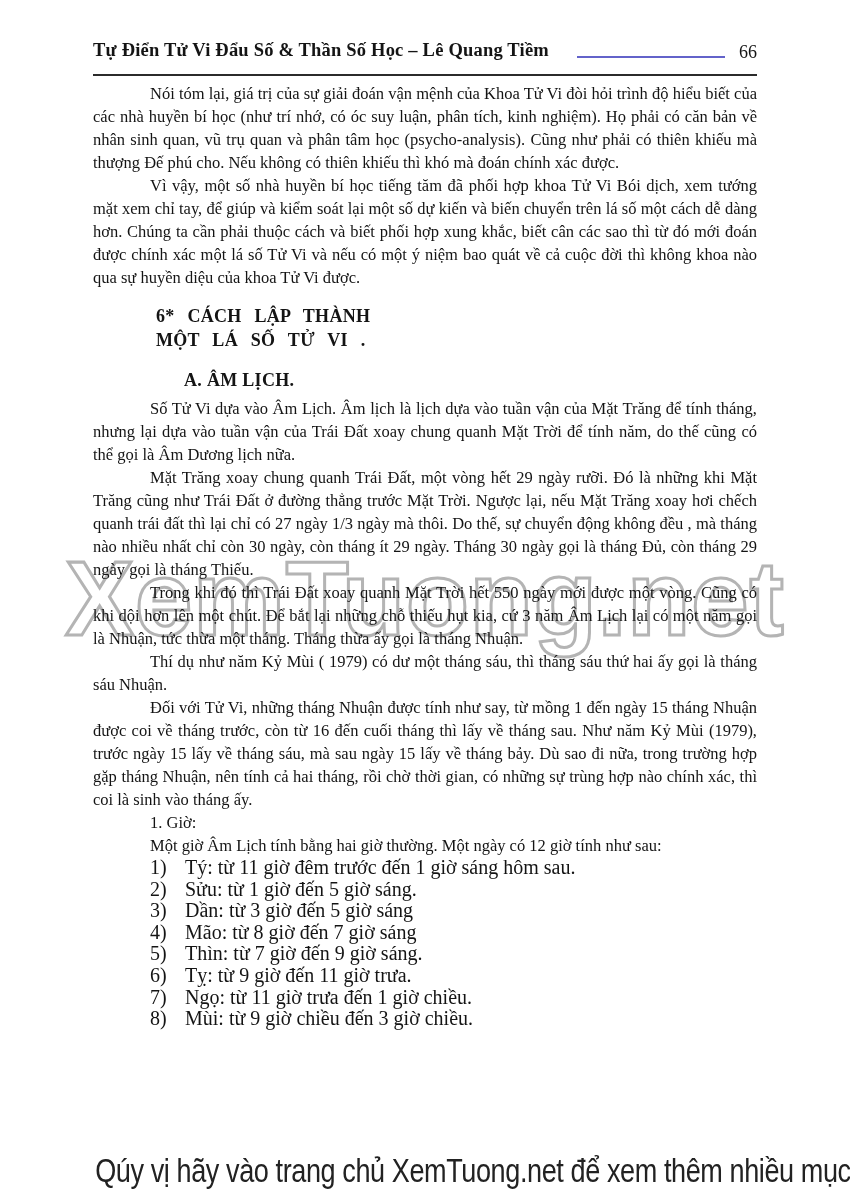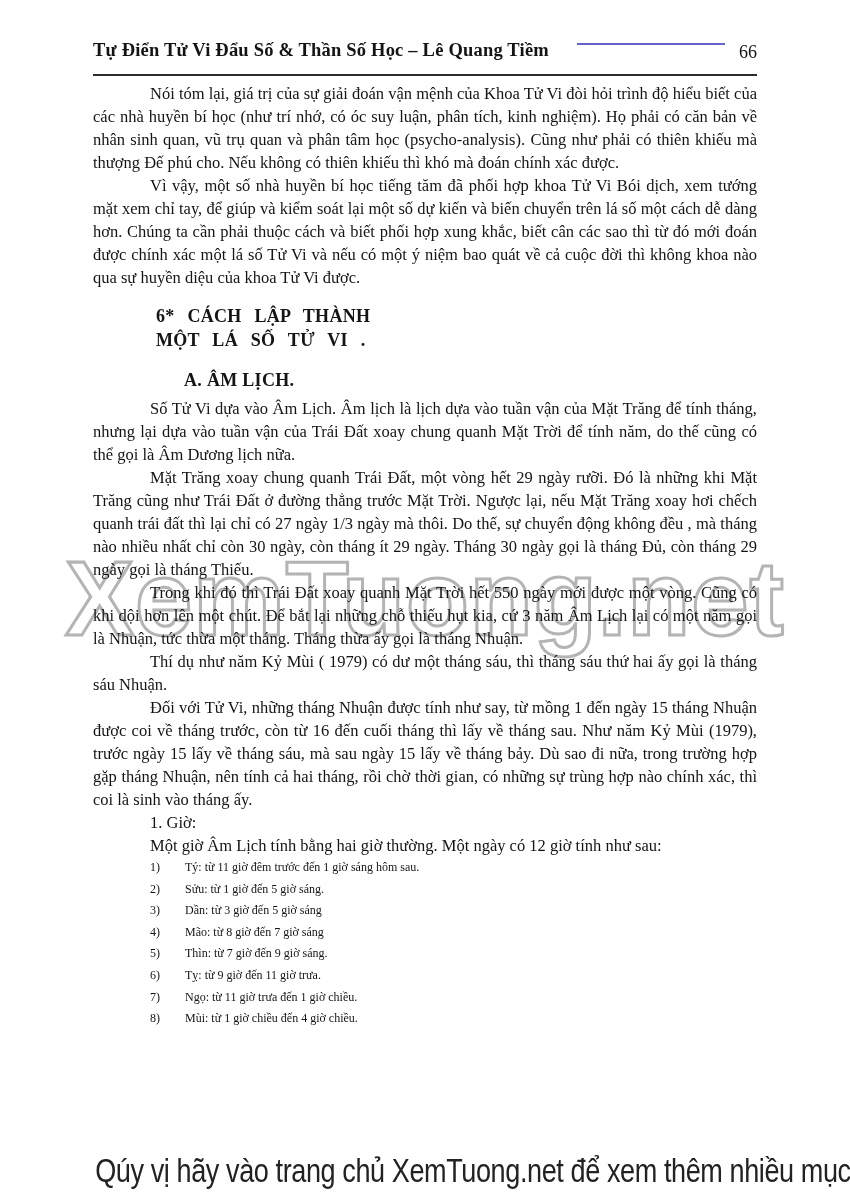--- a/index.html
+++ b/index.html
@@ -9,21 +9,21 @@
     --wm:#b4b4b4;
   }
   *{margin:0;padding:0;box-sizing:border-box;}
   html,body{width:850px;height:1203px;background:#ffffff;overflow:hidden;}
   body{font-family:"Liberation Serif","DejaVu Serif",serif;color:var(--ink);position:relative;}
   .page{position:relative;width:850px;height:1203px;padding:0 93px;}
 
   
   .hdr{display:flex;align-items:flex-end;justify-content:space-between;padding-top:40px;}
   .hdr-title{font-size:18.5px;font-weight:bold;white-space:nowrap;letter-spacing:.2px;}
-  .hdr-right{display:flex;}
+  .hdr-right{display:flex;align-items:flex-end;}
   .hdr-blueline{display:inline-block;width:148px;height:2px;background:var(--blue);margin-bottom:3px;}
   .hdr-pageno{font-size:18px;margin-left:14px;line-height:1;}
   .hdr-rule{height:0;border-top:2.5px solid var(--rule);margin-top:13px;}
 
   
   .watermark{
     position:absolute;top:540px;left:0;width:850px;
     text-align:center;
     font-family:"Liberation Sans","DejaVu Sans",sans-serif;
     font-weight:bold;font-size:103px;letter-spacing:1px;
@@ -34,21 +34,21 @@
   }
 
   
   .bodytext{position:relative;z-index:1;margin-top:6px;}
   .para{
     font-size:16.5px;line-height:23px;text-align:justify;
     text-indent:57px;
   }
   .heading{font-weight:bold;font-size:18px;line-height:24px;margin:15px 0 0 63px;word-spacing:8px;letter-spacing:.3px;}
   .subheading{font-weight:bold;font-size:18px;line-height:24px;margin:16px 0 5px 91px;letter-spacing:.3px;}
-  .hour-line{font-size:12px;line-height:21.6px;padding-left:57px;}
+  .hour-line{font-size:20px;line-height:21.6px;padding-left:57px;}
   .hour-num{display:inline-block;width:35px;}
 
   
   .footer{
     position:absolute;left:0;top:1152px;width:850px;text-align:center;z-index:2;
   }
   .footer-text{
     display:inline-block;
     font-family:"Liberation Sans","DejaVu Sans",sans-serif;
     font-size:33px;font-weight:500;color:#222;
@@ -107,21 +107,21 @@
     <div class="hour-line">
       <span class="hour-num">5)</span><span>Thìn: từ 7 giờ đến 9 giờ sáng.</span>
     </div>
     <div class="hour-line">
       <span class="hour-num">6)</span><span>Tỵ: từ 9 giờ đến 11 giờ trưa.</span>
     </div>
     <div class="hour-line">
       <span class="hour-num">7)</span><span>Ngọ: từ 11 giờ trưa đến 1 giờ chiều.</span>
     </div>
     <div class="hour-line">
-      <span class="hour-num">8)</span><span>Mùi: từ 1 giờ chiều đến 4 giờ chiều.</span>
+      <span class="hour-num">8)</span><span>Mùi: từ 9 giờ chiều đến 3 giờ chiều.</span>
     </div>
   </div>
 
   <div class="footer">
     <span class="footer-text">Qúy vị hãy vào trang chủ XemTuong.net để xem thêm nhiều mục hay khác</span>
   </div>
 
 </div>
 
 </body></html>

